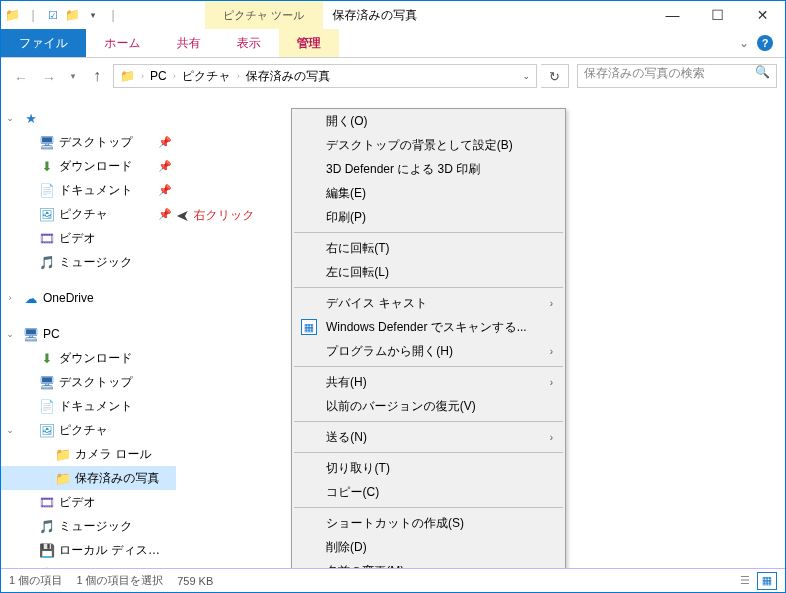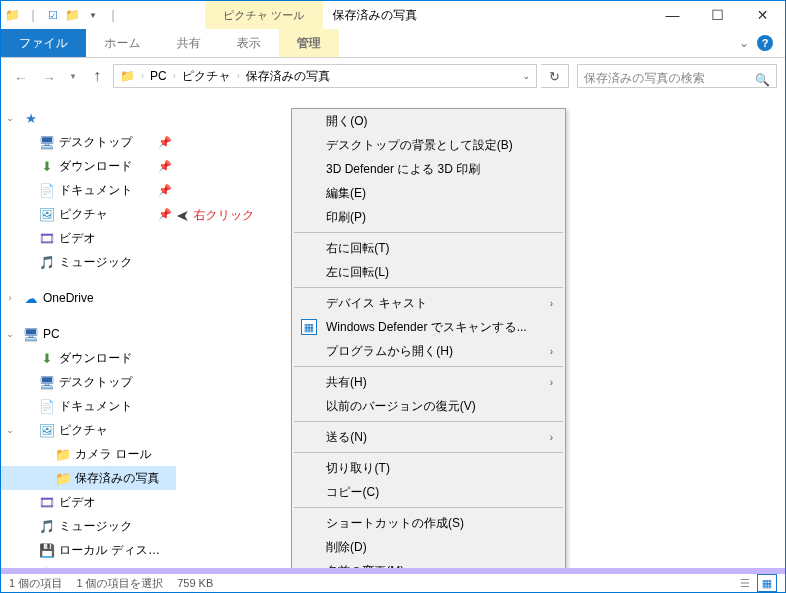--- a/index.html
+++ b/index.html
@@ -6,35 +6,35 @@
 body { width: 786px; height: 593px; border: 1px solid #0078d7; background: #fff; overflow: hidden; position: relative; }
 .titlebar { height: 28px; display: flex; align-items: stretch; font-size: 12px; }
 .title-left { display: flex; align-items: center; padding: 0 4px; gap: 4px; }
 .title-left .wicon { width: 16px; height: 16px; display: flex; align-items: center; justify-content: center; }
 .tool-section { background: #fdf6c2; display: flex; flex-direction: column; align-items: center; justify-content: center; padding: 4px 18px; font-size: 11px; color: #555; margin-left: 80px; }
 .win-title { display: flex; align-items: center; padding: 0 10px; font-size: 12px; color: #000; }
 .win-controls { margin-left: auto; display: flex; }
 .win-controls div { width: 45px; display: flex; align-items: center; justify-content: center; font-size: 14px; color: #333; }
 .ribbon { height: 28px; display: flex; align-items: stretch; }
 .file-tab { background: #1979ca; color: #fff; padding: 0 18px; display: flex; align-items: center; font-size: 12px; }
-.ribbon-tab { padding: 0 18px; display: flex; align-items: center; font-size: 12px; color: #737373; }
+.ribbon-tab { padding: 0 18px; display: flex; align-items: center; font-size: 12px; color: #be185d; }
 .ribbon-tab.context { background: #fdf6c2; font-weight: bold; }
 .ribbon-right { margin-left: auto; display: flex; align-items: center; gap: 8px; padding-right: 12px; }
 .chev { color: #777; font-size: 12px; }
 .help { width: 16px; height: 16px; border-radius: 50%; background: #1979ca; color: #fff; display: flex; align-items: center; justify-content: center; font-size: 11px; font-weight: bold; }
 .divider2 { height: 1px; background: #d0d0d0; }
 .addressbar { height: 36px; display: flex; align-items: center; padding: 4px 8px; gap: 4px; }
 .navbtn { width: 24px; height: 24px; display: flex; align-items: center; justify-content: center; color: #999; font-size: 14px; }
 .navbtn.small { width: 16px; color: #777; font-size: 9px; }
 .navbtn.up { color: #555; font-size: 16px; }
 .addr-input { flex: 1; height: 24px; border: 1px solid #ccc; display: flex; align-items: center; padding: 0 6px; gap: 6px; font-size: 12px; }
 .addr-sep { color: #aaa; font-size: 9px; }
 .addr-dd { margin-left: auto; color: #555; font-size: 9px; }
 .addr-refresh { width: 28px; height: 24px; border: 1px solid #ccc; border-left: 0; display: flex; align-items: center; justify-content: center; color: #555; font-size: 13px; }
-.search-input { width: 200px; height: 24px; border: 1px solid #ccc; margin-left: 4px; display: flex; align-items: flex-end; padding: 0 6px; font-size: 12px; color: #888; }
+.search-input { width: 200px; height: 24px; border: 1px solid #ccc; margin-left: 4px; display: flex; align-items: flex-start; padding: 0 6px; font-size: 12px; color: #888; }
 .search-input .mag { margin-left: auto; color: #777; }
 .content { display: flex; height: 476px; }
 .sidebar { width: 175px; border-right: 0; padding: 12px 0; overflow: hidden; font-size: 12px; }
 .tree-item { display: flex; align-items: center; height: 24px; gap: 4px; padding-right: 4px; }
 .tree-item .tw { width: 18px; text-align: center; color: #777; font-size: 9px; }
 .tree-item .pad { width: 12px; }
 .tree-item .ico { width: 16px; display: flex; justify-content: center; font-size: 13px; }
 .tree-item .lbl { flex: 1; white-space: nowrap; overflow: hidden; text-overflow: ellipsis; }
 .tree-item .pin { color: #6c8cd5; font-size: 11px; }
 .tree-item.selected { background: #cde8ff; }
@@ -51,21 +51,21 @@
 .thumb-label { font-size: 12px; color: #0645ad; padding: 4px 0 2px; }
 .anno { position: absolute; left: 0px; top: 112px; font-size: 12px; display: flex; align-items: center; gap: 4px; }
 .anno-cursor { font-size: 16px; color: #444; transform: scaleX(-1); }
 .anno-text { color: #e02020; }
 .ctxmenu { position: absolute; left: 290px; top: 107px; width: 275px; background: #f0f0f0; border: 1px solid #a0a0a0; box-shadow: 2px 2px 4px rgba(0,0,0,0.2); font-size: 12px; }
 .ctx-item { height: 24px; display: flex; align-items: center; padding: 0 32px 0 34px; position: relative; color: #000; }
 .ctx-item .arrow { position: absolute; right: 12px; color: #555; font-size: 10px; }
 .ctx-item .cicon { position: absolute; left: 9px; width: 16px; height: 16px; display: flex; align-items: center; justify-content: center; font-size: 11px; }
 .ctx-sep { height: 1px; background: #c0c0c0; margin: 3px 2px; }
 .ctx-highlight { background: #d8d8d8; border: 2px solid #e02020; margin: 0 2px; height: 26px; }
-.statusbar { position: absolute; left: 0; right: 0; bottom: 0; height: 24px; border-top: 6px solid #c4b5fd; display: flex; align-items: center; font-size: 11px; color: #555; padding: 0 8px; gap: 14px; background: #fff; }
+.statusbar { position: absolute; left: 0; right: 0; bottom: 0; height: 24px; border-top: 1px solid #c4b5fd; display: flex; align-items: center; font-size: 11px; color: #555; padding: 0 8px; gap: 14px; background: #fff; }
 .view-icons { margin-left: auto; display: flex; gap: 2px; }
 .view-icons div { width: 20px; height: 18px; display: flex; align-items: center; justify-content: center; }
 .view-icons .v2 { border: 1px solid #1979ca; color: #1979ca; }
 .folder-ico { color: #f4c23c; }
 .star-ico { color: #2e7ad1; }
 .cloud-ico { color: #0a78d4; }
 .pc-ico { color: #2b67a6; }
 .disk-ico { color: #7a9fb8; }
 .dl-ico { color: #4c8f3e; }
 .doc-ico { color: #ac8856; }

